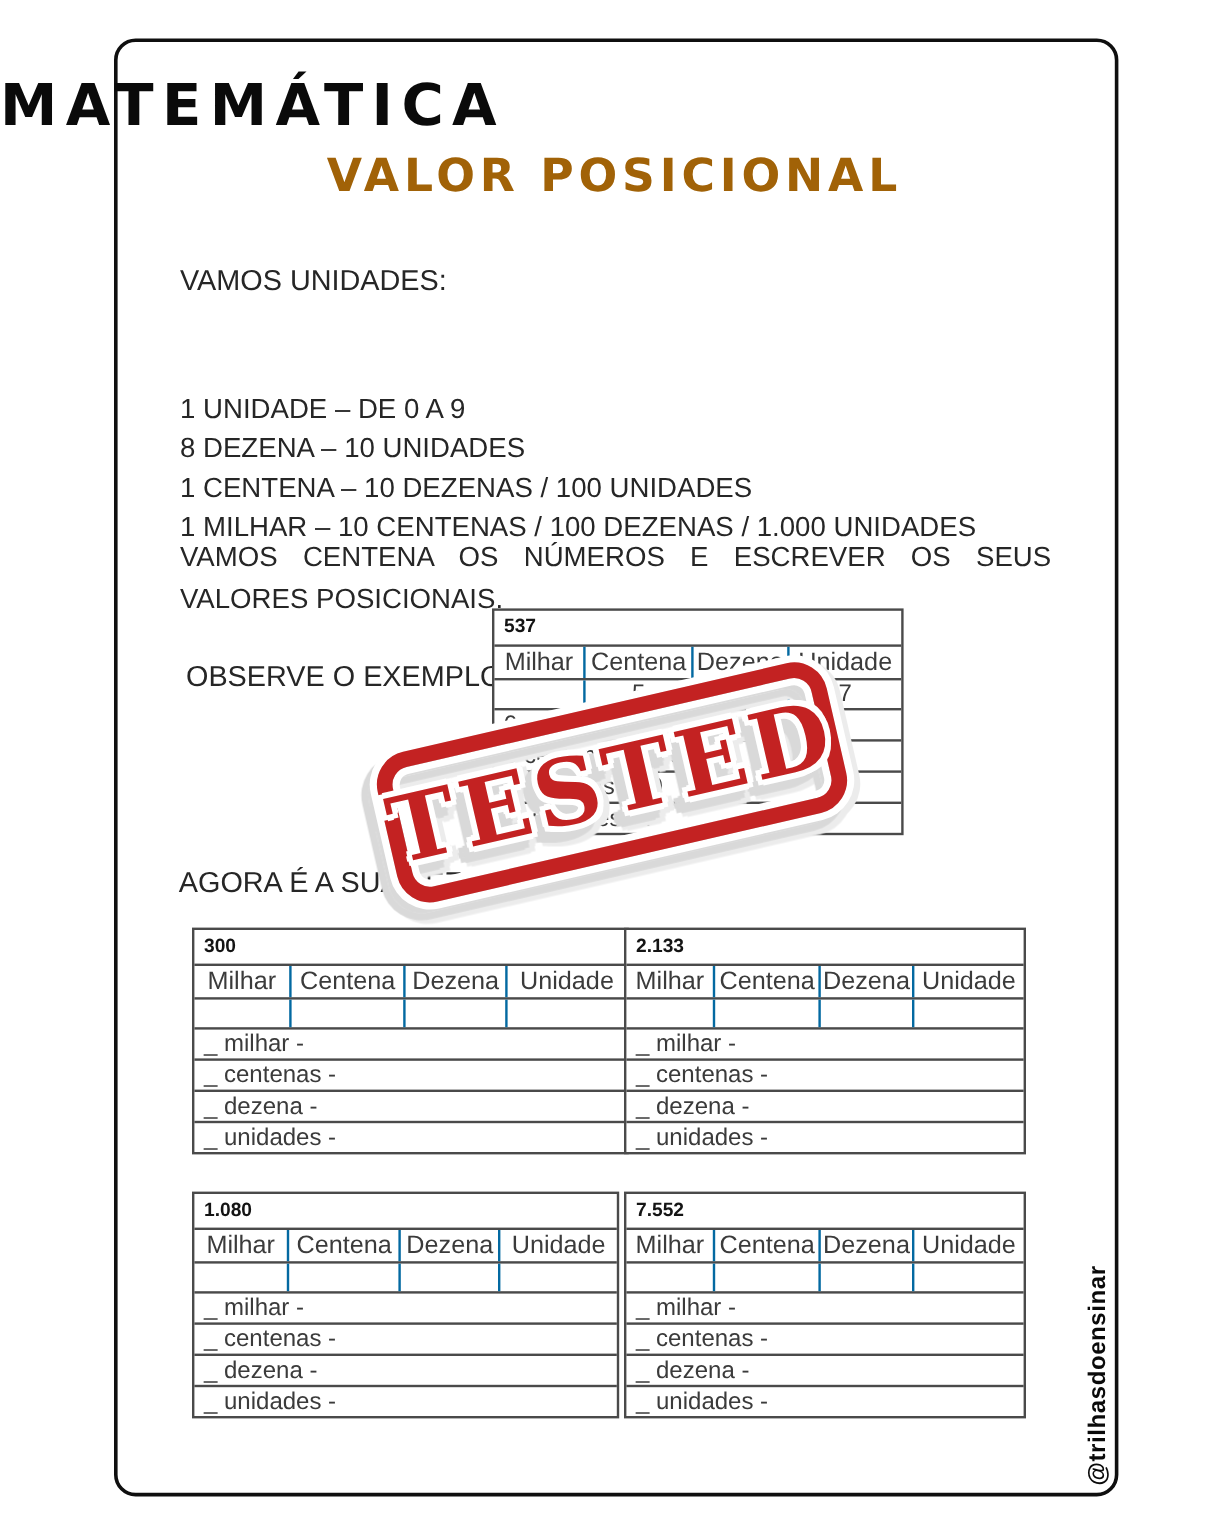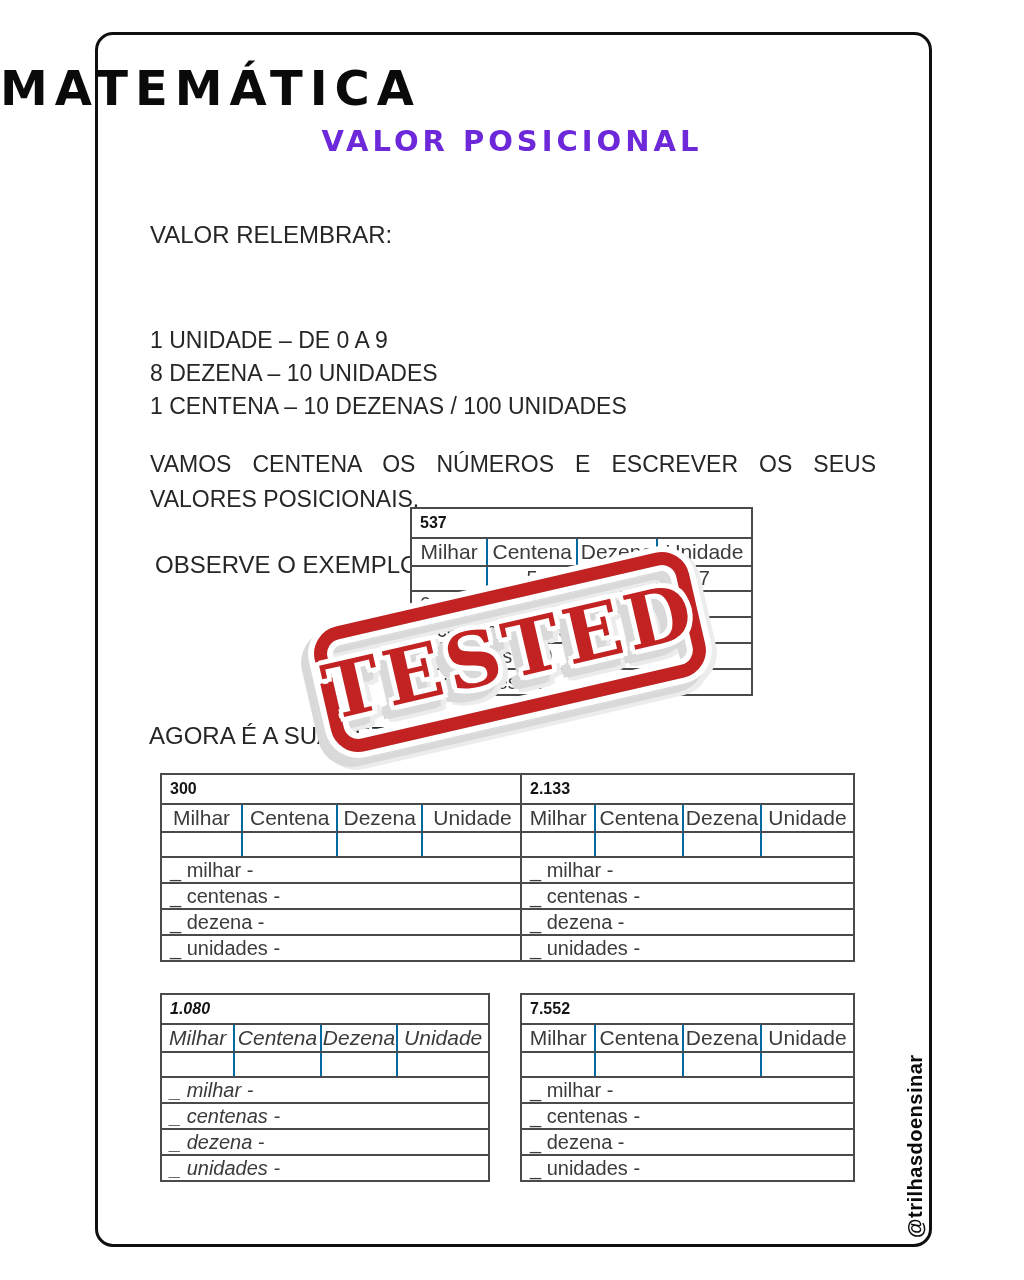--- a/index.html
+++ b/index.html
@@ -12,22 +12,22 @@
     border:3px solid #0f0f0f;border-radius:18px;box-sizing:border-box;
   }
   .abs{position:absolute;}
   .title{
     left:0;top:60px;width:1024px;
     font-family:"DejaVu Sans",sans-serif;font-weight:800;font-size:48px;
     letter-spacing:7px;color:#0a0a0a;white-space:nowrap;
   }
   .subtitle{
     left:0;top:124px;width:1024px;text-align:center;
-    font-family:"DejaVu Sans",sans-serif;font-weight:800;font-size:29px;
-    letter-spacing:4px;color:#6d28d9;white-space:nowrap;
+    font-family:"DejaVu Sans",sans-serif;font-weight:800;font-size:38px;
+    letter-spacing:4px;color:#a16207;white-space:nowrap;
   }
   .intro-heading{left:150px;top:221px;font-size:24px;}
   .recall-list{left:150px;top:287px;font-size:23px;line-height:33px;margin-top:37px;}
   .decompose-paragraph{
     left:150px;top:447px;width:726px;font-size:23px;line-height:35px;
     text-align:justify;margin:0;
   }
   .observe-label{left:155px;top:551px;font-size:24px;}
   .your-turn-label{left:149px;top:722px;font-size:24px;}
   .handle{
@@ -79,26 +79,27 @@
 </head>
 <body>
 
 <div class="canvas">
 
   <div class="page-border"></div>
 
   <div class="abs title">MATEMÁTICA</div>
   <div class="abs subtitle">VALOR POSICIONAL</div>
 
-  <div class="abs intro-heading">VALOR RELEMBRAR:</div>
+  <div class="abs intro-heading">VAMOS UNIDADES:</div>
 
   <div class="abs recall-list">
     <div>1 UNIDADE – DE 0 A 9</div>
     <div>8 DEZENA – 10 UNIDADES</div>
     <div>1 CENTENA – 10 DEZENAS / 100 UNIDADES</div>
+    <div>1 MILHAR – 10 CENTENAS / 100 DEZENAS / 1.000 UNIDADES</div>
   </div>
 
   <p class="abs decompose-paragraph">VAMOS CENTENA OS NÚMEROS E ESCREVER OS SEUS VALORES POSICIONAIS.</p>
 
   <div class="abs observe-label">OBSERVE O EXEMPLO:</div>
 
   <div class="wtable" style="left:410px;top:507px;width:343px;">
     <div class="trow num-row">537</div>
     <div class="trow head-row">
       <div class="cell c1">Milhar</div>
@@ -153,21 +154,21 @@
       <div class="cell c2"></div>
       <div class="cell c3"></div>
       <div class="cell c4"></div>
     </div>
     <div class="trow label-row">_ milhar -</div>
     <div class="trow label-row">_ centenas -</div>
     <div class="trow label-row">_ dezena -</div>
     <div class="trow label-row">_ unidades -</div>
   </div>
 
-  <div class="wtable" style="left:160px;top:993px;width:330px;font-style:italic;">
+  <div class="wtable" style="left:160px;top:993px;width:356px;">
     <div class="trow num-row">1.080</div>
     <div class="trow head-row">
       <div class="cell c1">Milhar</div>
       <div class="cell c2">Centena</div>
       <div class="cell c3">Dezena</div>
       <div class="cell c4">Unidade</div>
     </div>
     <div class="trow digit-row">
       <div class="cell c1"></div>
       <div class="cell c2"></div>

